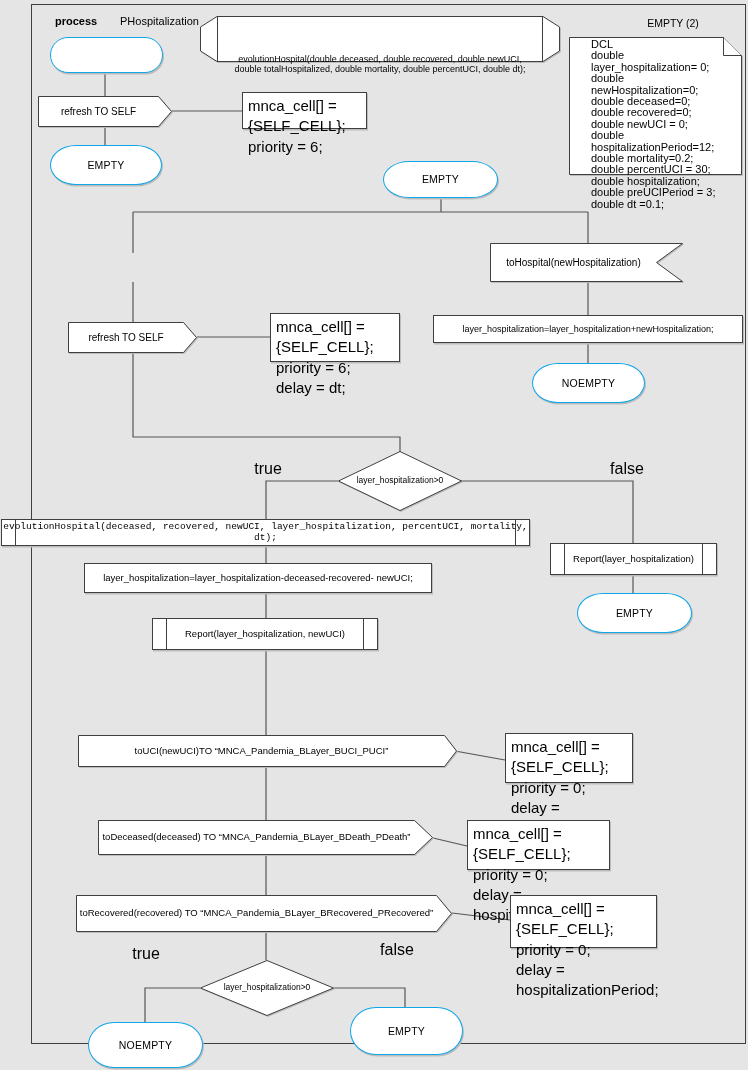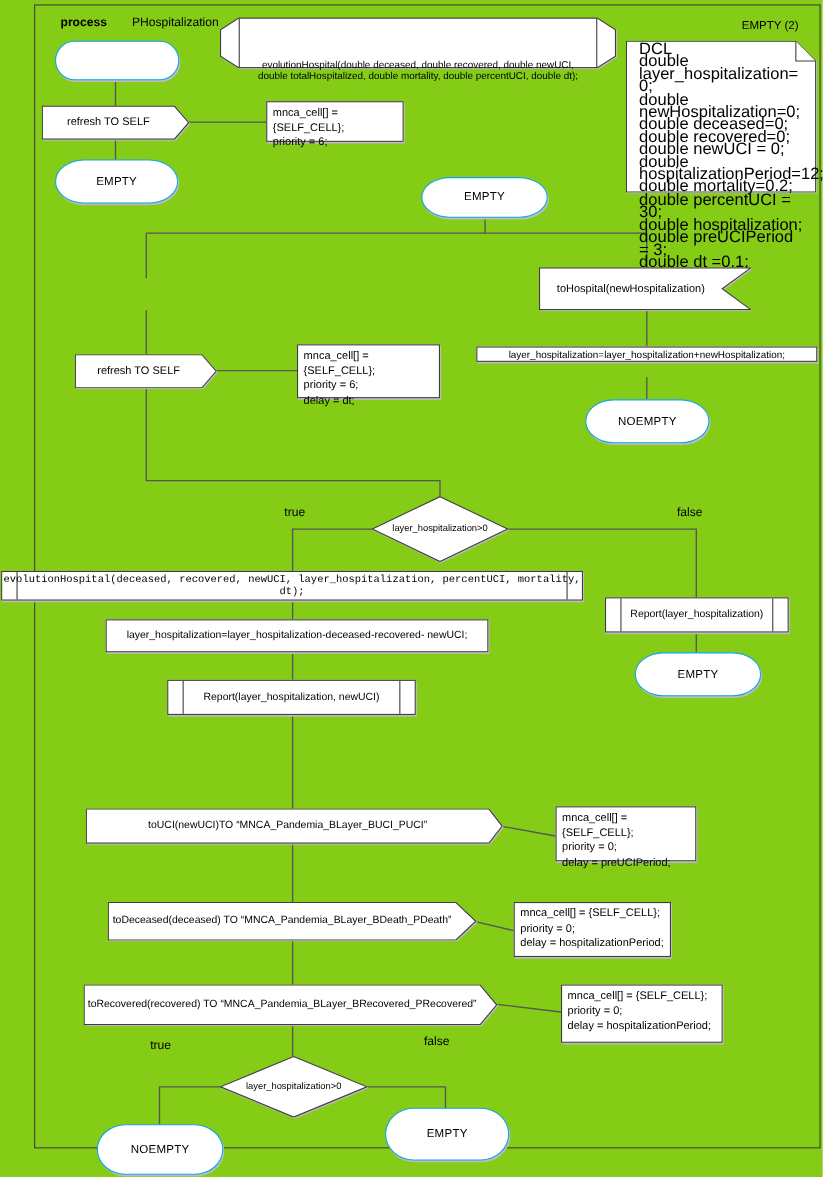--- a/index.html
+++ b/index.html
@@ -1,40 +1,40 @@
 <!DOCTYPE html>
 <html><head>
 <meta charset="utf-8">
 <style>
   html,body{margin:0;padding:0;background:#fff;}
-  #stage{position:relative;width:748px;height:1070px;background:#84cc16;
+  #stage{position:relative;width:748px;height:1070px;background:#e5e5e5;
          font-family:"Liberation Sans",sans-serif;color:#000;overflow:hidden;}
   #frame{position:absolute;left:31px;top:4px;width:713px;height:1038px;
          border:1px solid #3f3f3f;z-index:1;}
   #wires{position:absolute;left:0;top:0;z-index:2;}
   .node{position:absolute;z-index:3;}
   .box{background:#fff;border:1px solid #3f3f3f;box-shadow:1px 1.5px 0 #bcbcbc;box-sizing:border-box;}
   .state{background:#fff;border:1px solid #0ea5e9;border-radius:26px/50%;
          box-shadow:1px 1.5px 0 #bcbcbc;box-sizing:border-box;}
   .svgnode svg{position:absolute;left:0;top:0;filter:drop-shadow(1px 1.5px 0 #bcbcbc);}
   .svgnode polygon,.svgnode path,.svgnode rect{fill:#fff;stroke:#3f3f3f;stroke-width:1;}
   .lbl{position:absolute;inset:0;display:flex;align-items:center;justify-content:center;
        font-size:10px;line-height:1.15;text-align:center;white-space:pre-line;}
   .lbl.s95{font-size:9.5px;}
   .lbl.s9{font-size:9px;}
   .lbl.dec{font-size:8.5px;}
   .lbl.st{font-size:10.5px;letter-spacing:.2px;}
-  .cmt{position:absolute;inset:0;padding:3px 5px;font-size:10px;line-height:1.35;
+  .cmt{position:absolute;inset:0;padding:3px 5px;font-size:15px;line-height:1.35;
        white-space:pre-line;text-align:left;}
-  .dcltext{position:absolute;inset:0;padding:2px 12px;font-size:15px;line-height:11.4px;
+  .dcltext{position:absolute;inset:0;padding:2px 22px;font-size:11px;line-height:11.4px;
        white-space:pre-line;text-align:left;}
   .proc-bars{position:absolute;top:0;bottom:0;left:13px;right:13px;
        border-left:1px solid #3f3f3f;border-right:1px solid #3f3f3f;}
   .txt{position:absolute;z-index:3;font-size:11px;}
-  .branch{position:absolute;z-index:3;font-size:11px;text-align:center;}
+  .branch{position:absolute;z-index:3;font-size:16px;text-align:center;}
 </style>
 </head>
 <body>
 
 <div id="stage">
 
   <div id="frame"></div>
 
   <svg id="wires" width="748" height="1070">
     <g fill="none" stroke="#555" stroke-width="1.2">
@@ -62,21 +62,21 @@
       <polyline points="200,988 145,988 145,1022"></polyline>
       <polyline points="334,988 405,988 405,1007"></polyline>
       <polyline points="588,282 588,315"></polyline>
       <polyline points="588,343 588,363"></polyline>
       <polyline points="633,575 633,593"></polyline>
     </g>
   </svg>
 
   <div class="txt" style="left:55px;top:15px;font-weight:bold;">process</div>
   <div class="txt" style="left:120px;top:15px;">PHospitalization</div>
-  <div class="txt" style="left:620px;top:17px;width:106px;text-align:right;font-size:10.5px;">EMPTY (2)</div>
+  <div class="txt" style="left:620px;top:17px;width:106px;text-align:center;font-size:10.5px;">EMPTY (2)</div>
 
   <div class="node svgnode" style="left:200px;top:16px;width:360px;height:46px">
     <svg width="360" height="46">
       <polygon points="17,0.5 343,0.5 359.5,11 359.5,35 343,45.5 17,45.5 0.5,35 0.5,11"></polygon>
       <rect x="17.5" y="0.5" width="325" height="45"></rect>
     </svg>
     <span class="lbl s9" style="padding:0 19px;margin-top:48px;">evolutionHospital(double deceased, double recovered, double newUCI,
 double totalHospitalized, double mortality, double percentUCI, double dt);</span>
   </div>
 
@@ -135,21 +135,21 @@
 delay = dt;</span>
   </div>
 
   <div class="node svgnode" style="left:490px;top:243px;width:193px;height:39px">
     <svg width="193" height="39">
       <polygon points="0.5,0.5 192.5,0.5 166.5,19.5 192.5,38.5 0.5,38.5"></polygon>
     </svg>
     <span class="lbl" style="padding-right:26px;">toHospital(newHospitalization)</span>
   </div>
 
-  <div class="node box" style="left:433px;top:315px;width:310px;height:14px;">
+  <div class="node box" style="left:433px;top:315px;width:310px;height:28px;">
     <span class="lbl s9">layer_hospitalization=layer_hospitalization+newHospitalization;</span>
   </div>
 
   <div class="node state" style="left:532px;top:363px;width:113px;height:40px;">
     <span class="lbl st">NOEMPTY</span>
   </div>
 
   <div class="node svgnode" style="left:338px;top:451px;width:124px;height:60px">
     <svg width="124" height="60">
       <polygon points="62,0.5 123.5,30 62,59.5 0.5,30"></polygon>
@@ -157,21 +157,21 @@
     <span class="lbl dec">layer_hospitalization&gt;0</span>
   </div>
   <div class="branch" style="left:250px;top:460px;width:36px;">true</div>
   <div class="branch" style="left:607px;top:460px;width:40px;">false</div>
 
   <div class="node box" style="left:1px;top:519px;width:529px;height:27px;font-family:Liberation Mono, monospace;">
     <div class="proc-bars"></div>
     <span class="lbl s95">evolutionHospital(deceased, recovered, newUCI, layer_hospitalization, percentUCI, mortality, dt);</span>
   </div>
 
-  <div class="node box" style="left:96px;top:563px;width:348px;height:30px;">
+  <div class="node box" style="left:84px;top:563px;width:348px;height:30px;">
     <span class="lbl s95">layer_hospitalization=layer_hospitalization-deceased-recovered- newUCI;</span>
   </div>
 
   <div class="node box" style="left:152px;top:618px;width:226px;height:32px;">
     <div class="proc-bars"></div>
     <span class="lbl s95">Report(layer_hospitalization, newUCI)</span>
   </div>
 
   <div class="node box" style="left:550px;top:543px;width:167px;height:32px;">
     <div class="proc-bars"></div>

